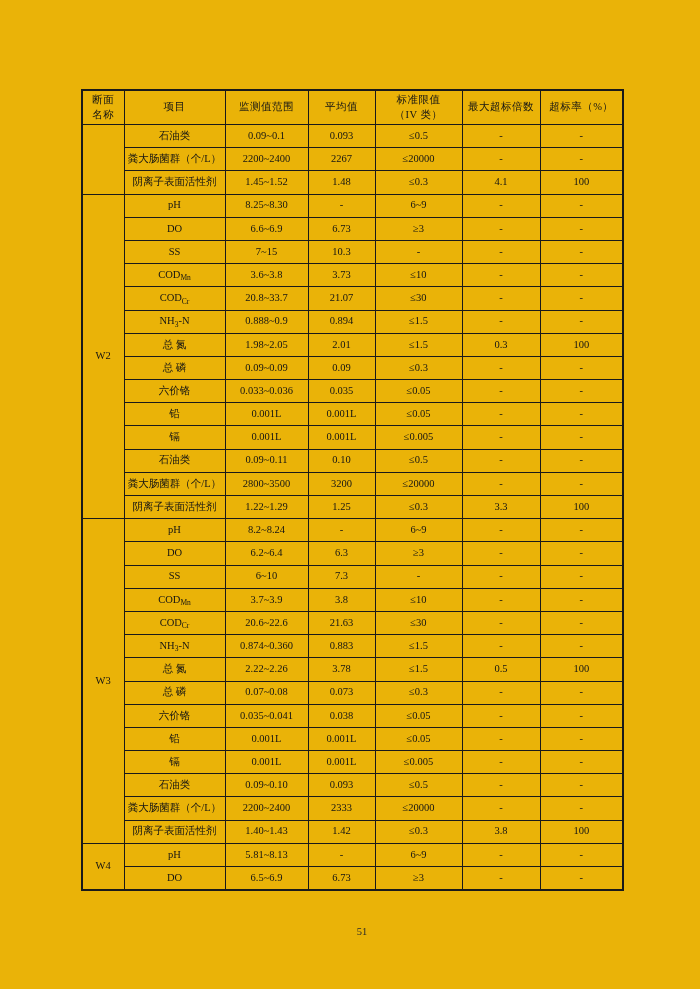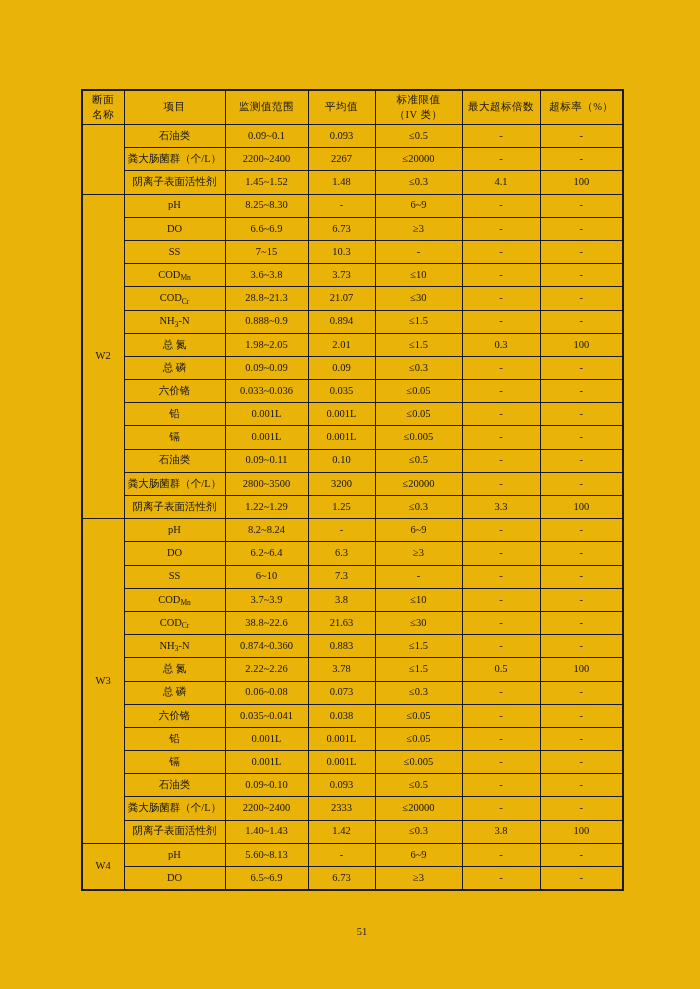--- a/index.html
+++ b/index.html
@@ -148,21 +148,21 @@
         <tr>
           <td><span>COD</span><span class="sub">Mn</span></td>
           <td>3.6~3.8</td>
           <td>3.73</td>
           <td>≤10</td>
           <td>-</td>
           <td>-</td>
         </tr>
         <tr>
           <td><span>COD</span><span class="sub">Cr</span></td>
-          <td>28.8~21.3</td>
+          <td>20.8~33.7</td>
           <td>21.07</td>
           <td>≤30</td>
           <td>-</td>
           <td>-</td>
         </tr>
         <tr>
           <td><span>NH</span><span class="sub">3</span><span>-N</span></td>
           <td>0.888~0.9</td>
           <td>0.894</td>
           <td>≤1.5</td>
@@ -261,21 +261,21 @@
         <tr>
           <td><span>COD</span><span class="sub">Mn</span></td>
           <td>3.7~3.9</td>
           <td>3.8</td>
           <td>≤10</td>
           <td>-</td>
           <td>-</td>
         </tr>
         <tr>
           <td><span>COD</span><span class="sub">Cr</span></td>
-          <td>38.8~22.6</td>
+          <td>20.6~22.6</td>
           <td>21.63</td>
           <td>≤30</td>
           <td>-</td>
           <td>-</td>
         </tr>
         <tr>
           <td><span>NH</span><span class="sub">3</span><span>-N</span></td>
           <td>0.874~0.360</td>
           <td>0.883</td>
           <td>≤1.5</td>
@@ -285,21 +285,21 @@
         <tr>
           <td><span>总 氮</span></td>
           <td>2.22~2.26</td>
           <td>3.78</td>
           <td>≤1.5</td>
           <td>0.5</td>
           <td>100</td>
         </tr>
         <tr>
           <td><span>总 磷</span></td>
-          <td>0.06~0.08</td>
+          <td>0.07~0.08</td>
           <td>0.073</td>
           <td>≤0.3</td>
           <td>-</td>
           <td>-</td>
         </tr>
         <tr>
           <td><span>六价铬</span></td>
           <td>0.035~0.041</td>
           <td>0.038</td>
           <td>≤0.05</td>
@@ -342,21 +342,21 @@
           <td><span>阴离子表面活性剂</span></td>
           <td>1.40~1.43</td>
           <td>1.42</td>
           <td>≤0.3</td>
           <td>3.8</td>
           <td>100</td>
         </tr>
         <tr>
           <td rowspan="2" class="section-cell">W4</td>
           <td><span>pH</span></td>
-          <td>5.60~8.13</td>
+          <td>5.81~8.13</td>
           <td>-</td>
           <td>6~9</td>
           <td>-</td>
           <td>-</td>
         </tr>
         <tr>
           <td><span>DO</span></td>
           <td>6.5~6.9</td>
           <td>6.73</td>
           <td>≥3</td>

